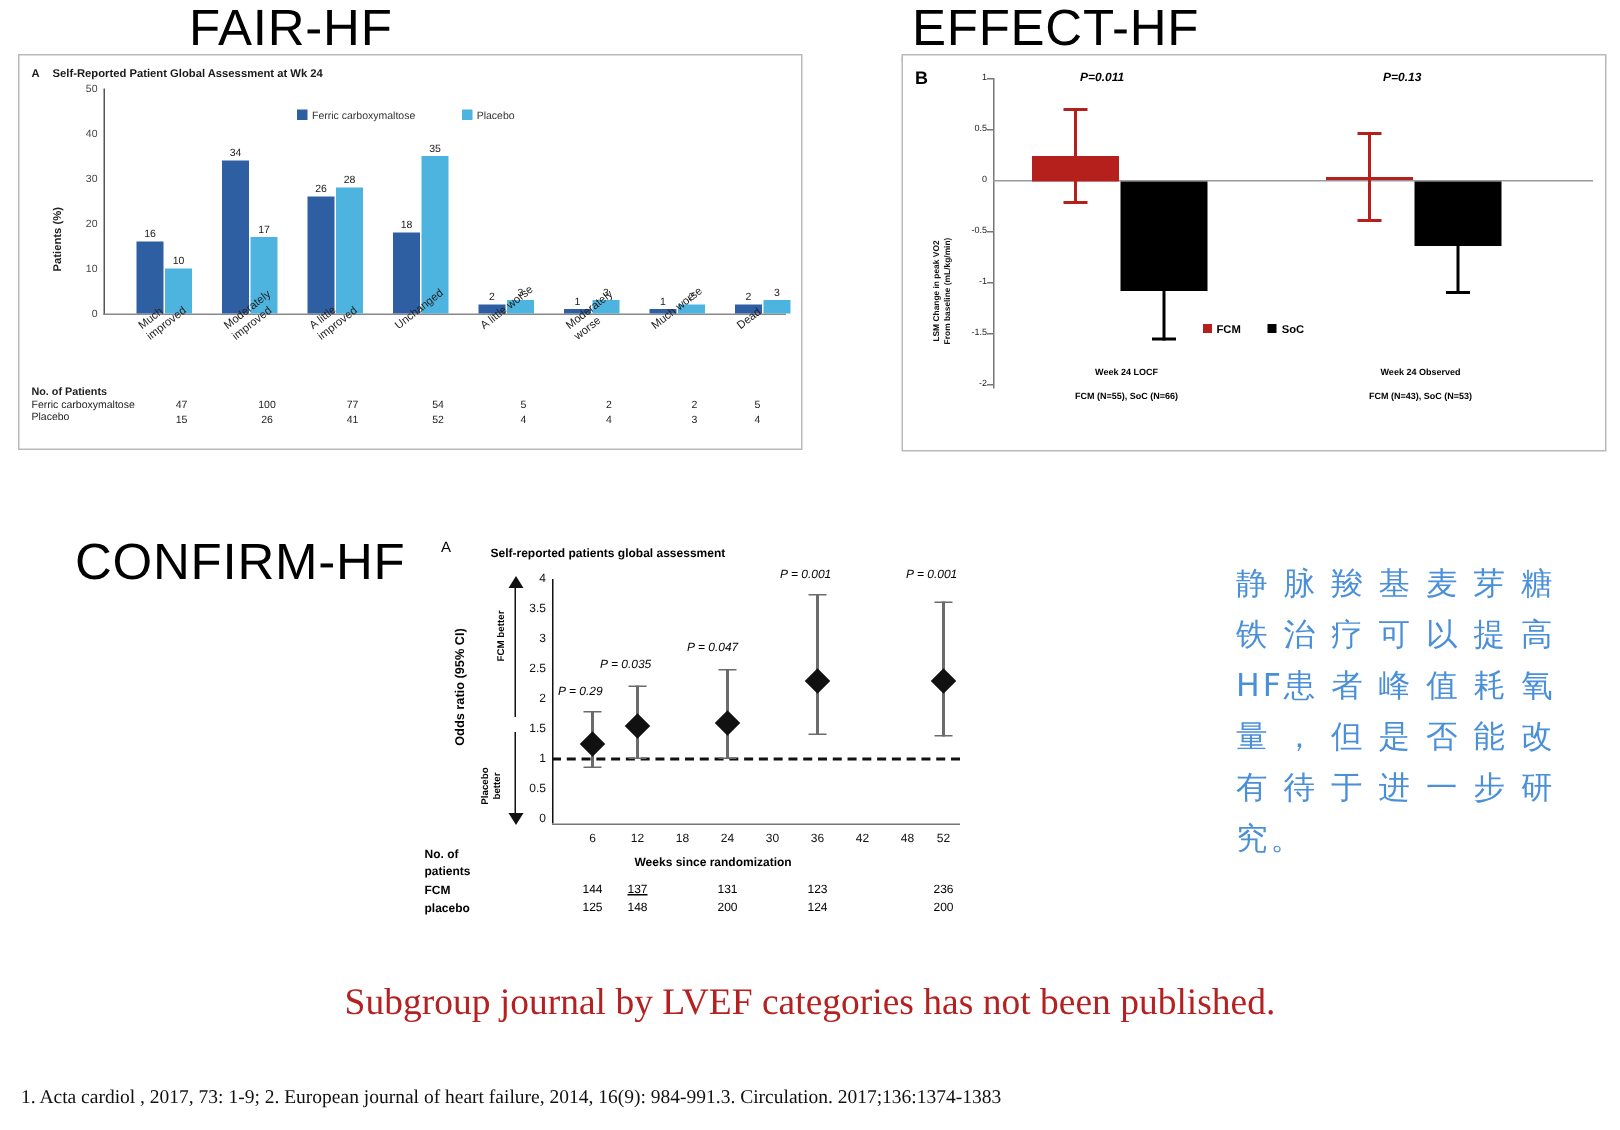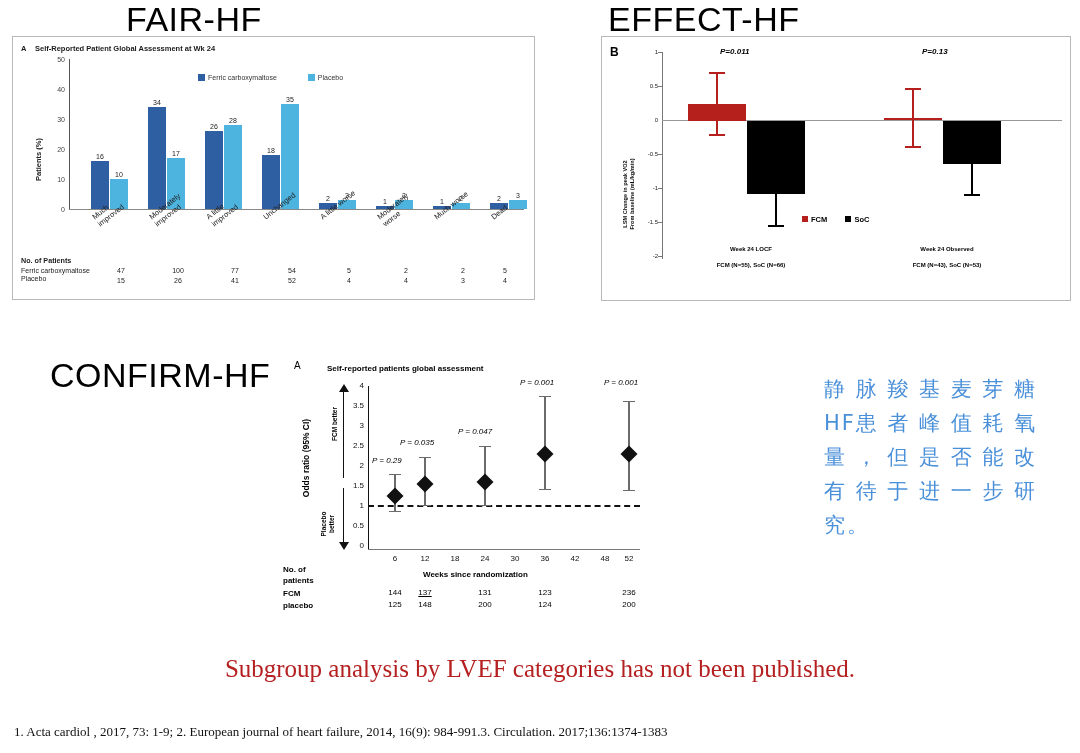--- a/index.html
+++ b/index.html
@@ -330,25 +330,26 @@
 
   <div class="cf-n" style="left:92px;top:242px;">125</div>
   <div class="cf-n" style="left:122px;top:242px;">148</div>
   <div class="cf-n" style="left:182px;top:242px;">200</div>
   <div class="cf-n" style="left:242px;top:242px;">124</div>
   <div class="cf-n" style="left:326px;top:242px;">200</div>
 </div>
 
 <div class="abs" id="cn">
   <div class="cn-line">静 脉 羧 基 麦 芽 糖</div>
+  <div class="cn-line">铁 治 疗 可 以 提 高</div>
   <div class="cn-line">HF患 者 峰 值 耗 氧</div>
   <div class="cn-line">量 ， 但 是 否 能 改</div>
   <div class="cn-line">有 待 于 进 一 步 研</div>
   <div class="cn-line">究。</div>
 </div>
 
 <div class="abs" id="redline">
-  <span>Subgroup analysis by LVEF categories has not been published.</span>
+  <span>Subgroup journal by LVEF categories has not been published.</span>
 </div>
 
 <div class="abs" id="refline">
   <span>1. Acta cardiol , 2017, 73: 1-9;  2. European journal of heart failure, 2014, 16(9): 984-991.3. Circulation. 2017;136:1374-1383</span>
 </div>
 
 </body></html>

